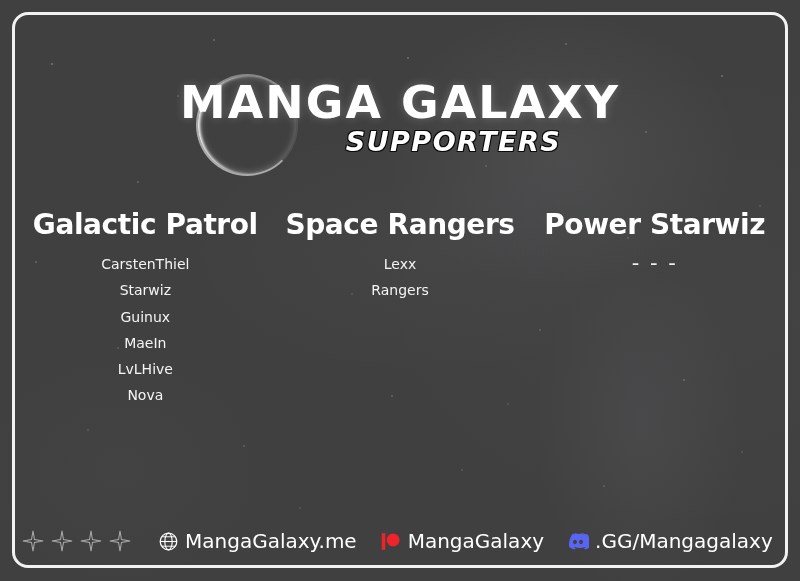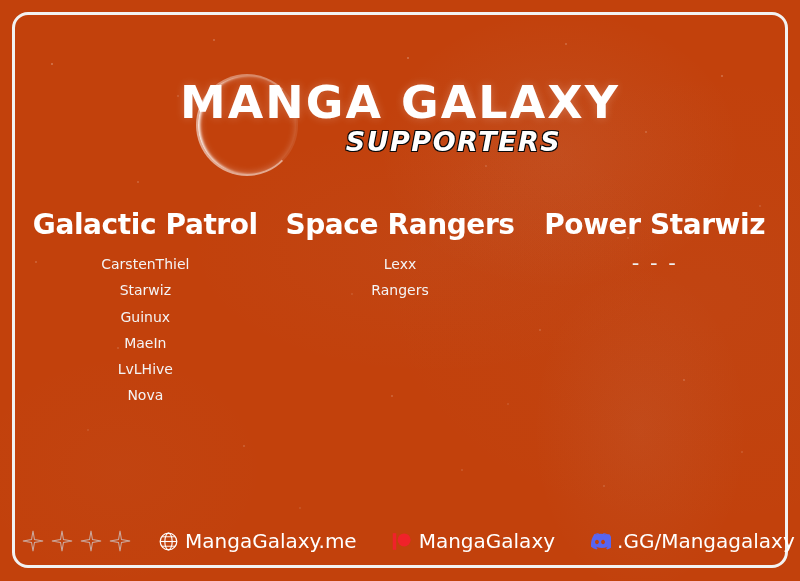--- a/index.html
+++ b/index.html
@@ -11,21 +11,21 @@
     width: 800px;
     height: 581px;
     overflow: hidden;
     font-family: "DejaVu Sans", sans-serif;
   }
 
   #poster {
     position: relative;
     width: 800px;
     height: 581px;
-    background: #c2410c;
+    background: #404040;
     overflow: hidden;
   }
 
   
   .bg-layer {
     position: absolute;
     inset: 0;
     pointer-events: none;
   }
   .nebula {
@@ -208,21 +208,21 @@
   }
   .sparkle {
     display: block;
     width: 22px;
     height: 22px;
     opacity: 0.75;
   }
   .links {
     display: flex;
     align-items: center;
-    gap: 34px;
+    gap: 23px;
   }
   .link-item {
     display: flex;
     align-items: center;
     gap: 6px;
     font-family: "DejaVu Sans", sans-serif;
     font-size: 20px;
     color: #ffffff;
     white-space: nowrap;
   }

